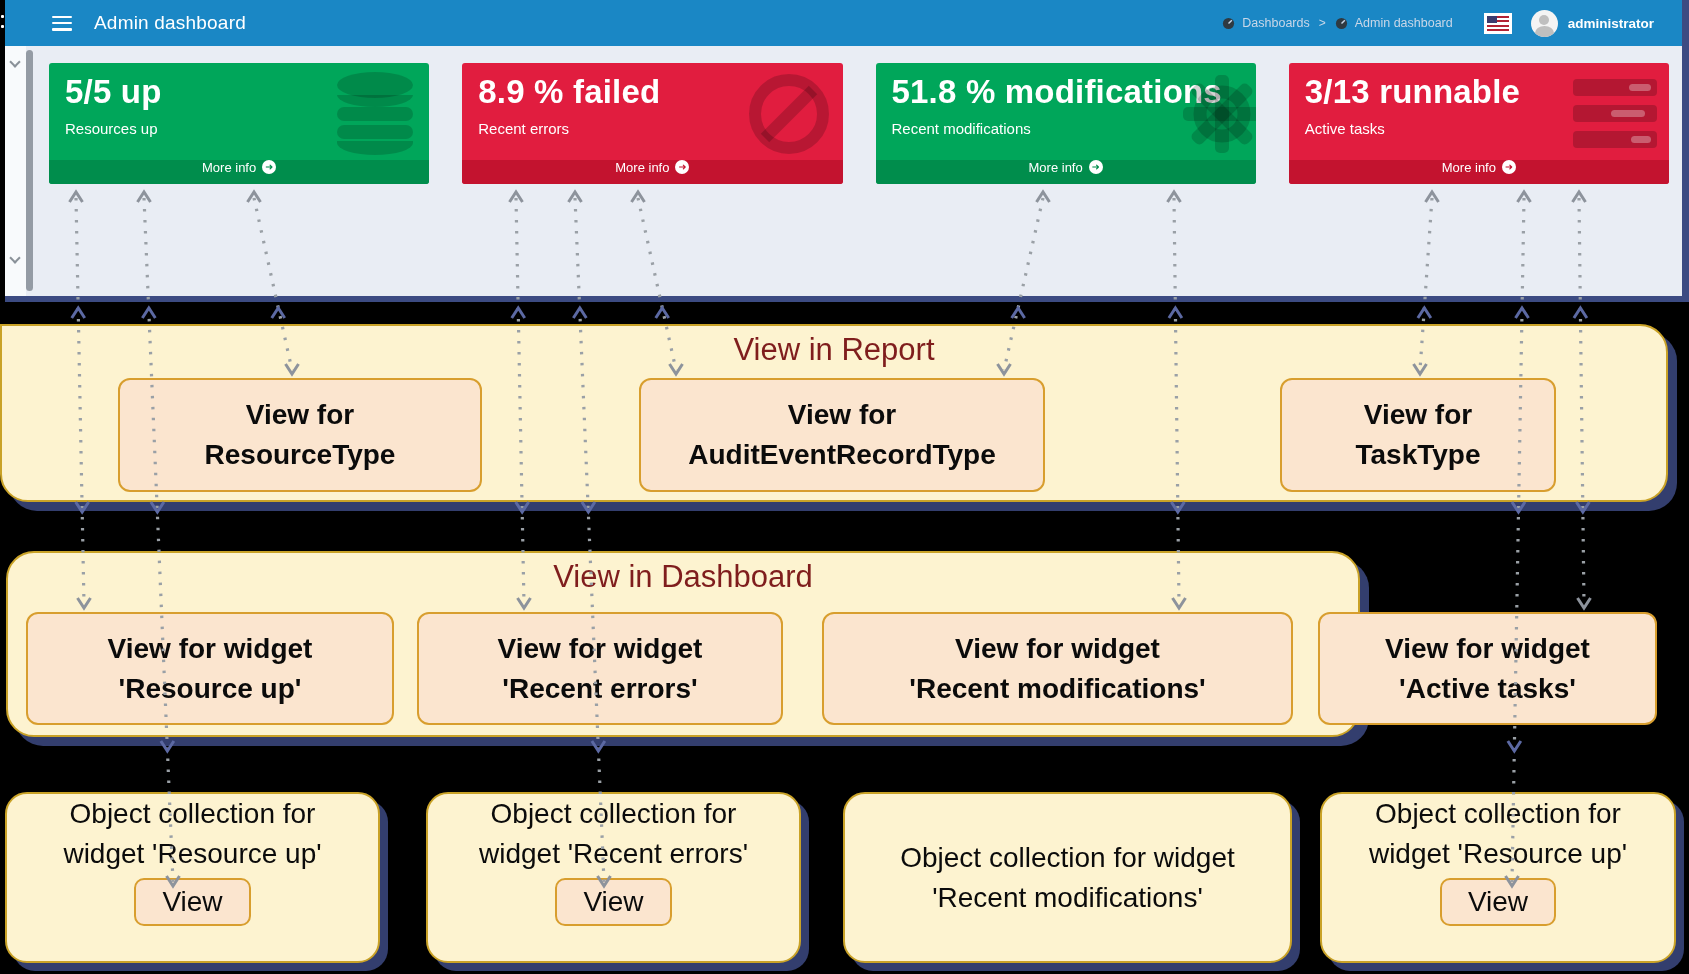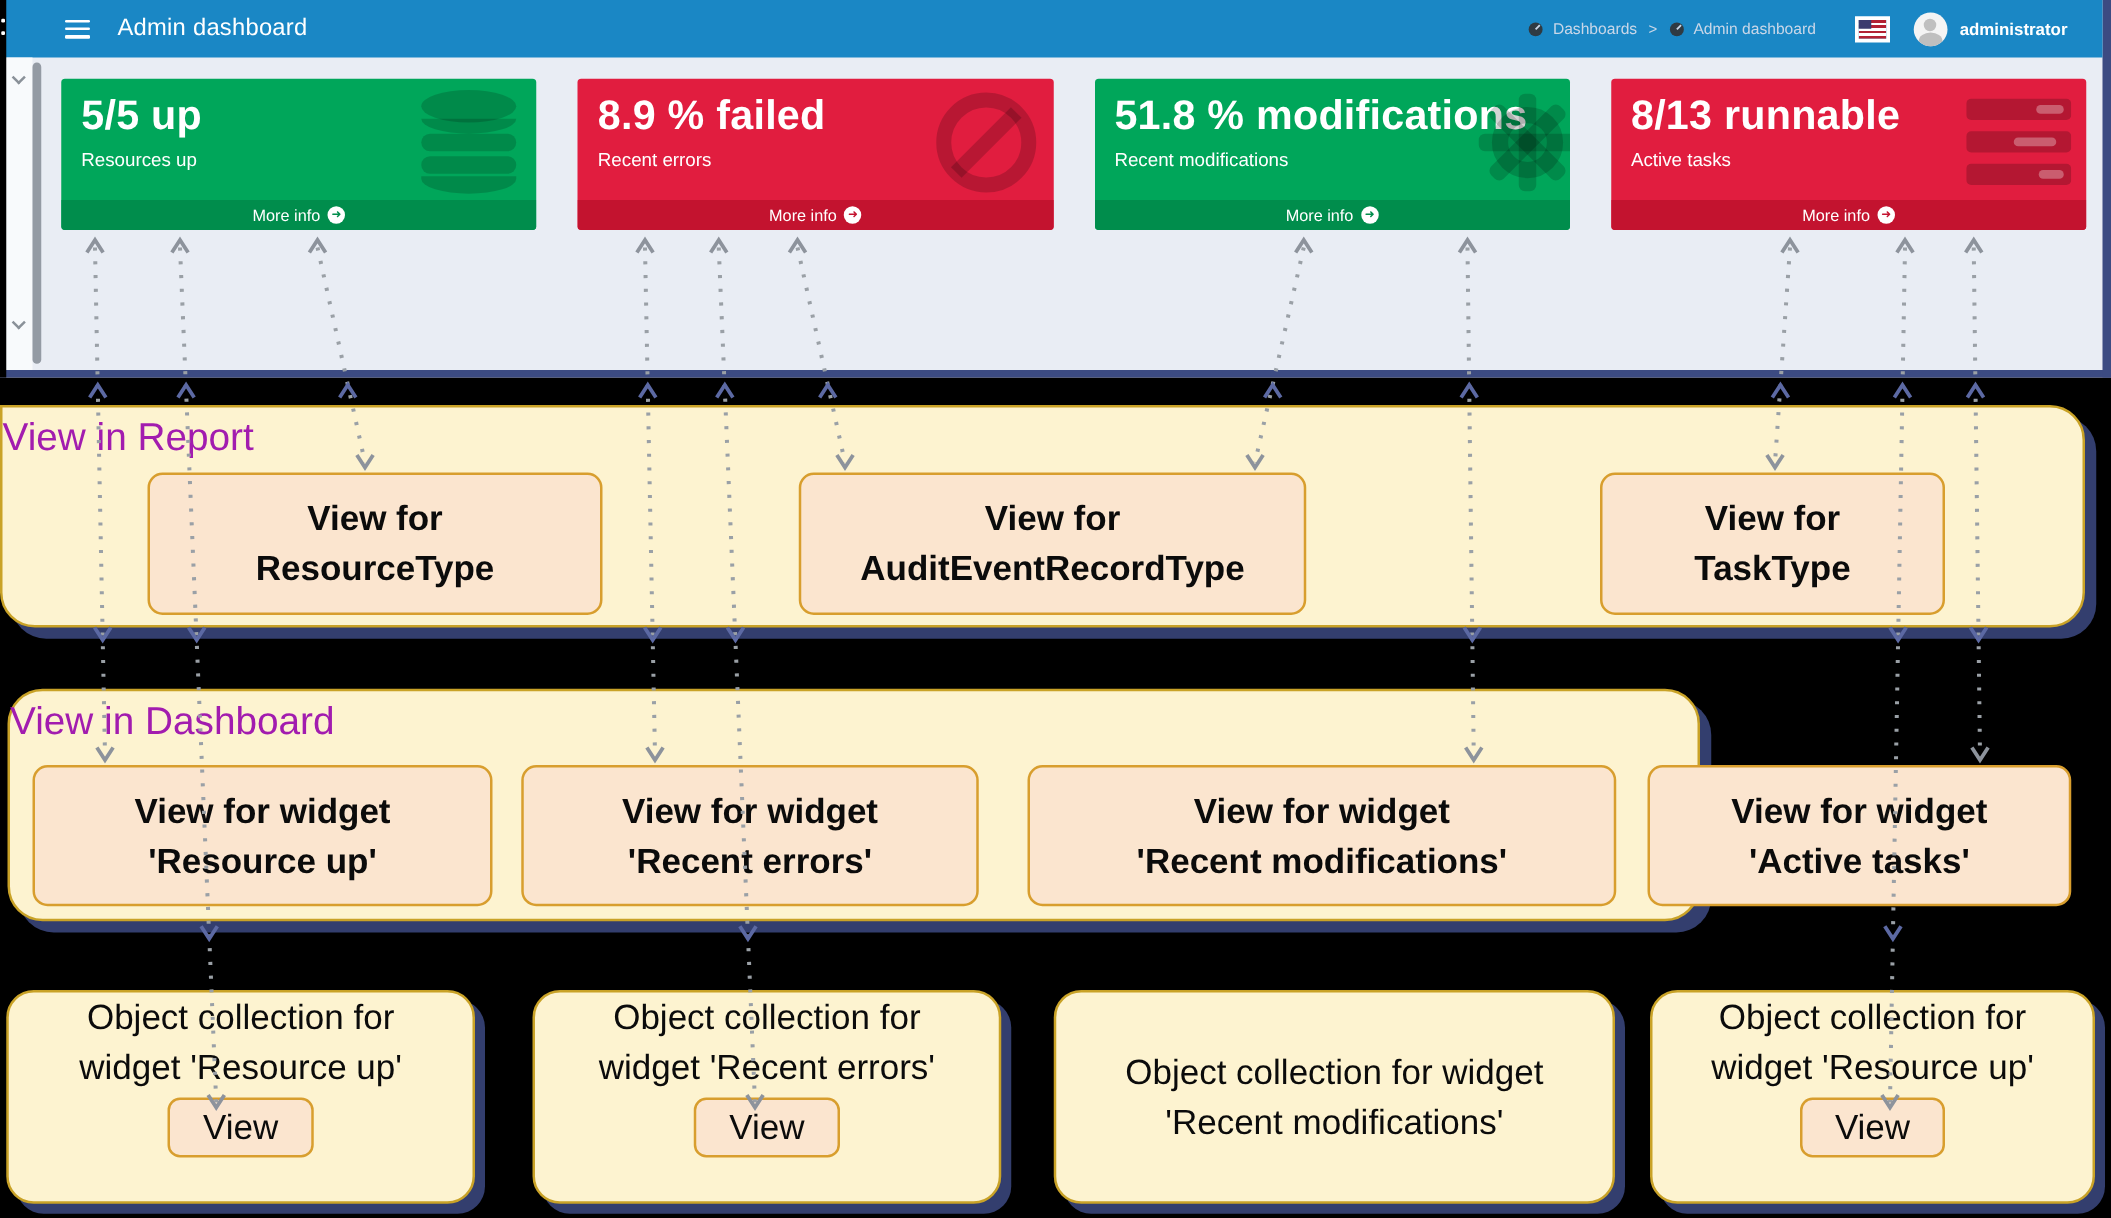--- a/index.html
+++ b/index.html
@@ -37,29 +37,29 @@
   .cards{position:absolute;left:49px;top:63px;width:1620px;height:121px;display:grid;grid-template-columns:repeat(4,1fr);gap:33px;}
   .card{position:relative;border-radius:3px;overflow:hidden;color:#fff;display:flex;flex-direction:column;}
   .card[data-tone="green"]{background:var(--green);}
   .card[data-tone="red"]{background:var(--red);}
   .card-body{position:relative;flex:1;padding:10px 16px 0 16px;}
   .headline{font-size:33px;font-weight:700;letter-spacing:.2px;}
   .subtitle{font-size:15px;margin-top:9px;}
   .card-icon{position:absolute;top:8px;right:12px;width:84px;height:86px;}
   .card[data-tone="green"] .card-footer{background:var(--green_dark);}
   .card[data-tone="red"] .card-footer{background:var(--red_dark);}
-  .card-footer{height:24px;display:flex;align-items:center;justify-content:center;gap:6px;color:#fff;font-size:13px;text-decoration:none;cursor:pointer;}
+  .card-footer{height:24px;display:flex;align-items:flex-start;justify-content:center;gap:6px;color:#fff;font-size:13px;text-decoration:none;cursor:pointer;}
   .mi-circle{width:14px;height:14px;border-radius:50%;background:#fff;display:flex;align-items:center;justify-content:center;font-size:9.5px;line-height:1;}
   .card[data-tone="green"] .mi-circle{color:var(--green_dark);}
   .card[data-tone="red"] .mi-circle{color:var(--red_dark);}
 
   
   .band{position:absolute;background:var(--band_bg);border:2px solid var(--band_border);box-sizing:border-box;
     box-shadow:9px 9px 0 0 var(--shadow_navy);}
-  .band-title{position:absolute;top:6px;left:0;width:100%;text-align:left;font-size:31px;color:#a21caf;}
+  .band-title{position:absolute;top:6px;left:0;width:100%;text-align:center;font-size:31px;color:#7f1d1d;}
   .band-report{left:0;top:324px;width:1668px;height:178px;border-radius:0 28px 28px 28px;}
   .band-dashboard{left:6px;top:551px;width:1354px;height:186px;border-radius:28px;}
   .inner-box{position:absolute;background:var(--box_bg);border:2px solid var(--box_border);border-radius:12px;box-sizing:border-box;
     display:flex;align-items:center;justify-content:center;text-align:center;font-size:28px;line-height:1.42;color:#0b0b0b;white-space:pre-line;font-weight:bold;}
   .band-report .inner-box{top:52px;height:114px;}
   .band-dashboard .inner-box{top:59px;height:113px;}
   .rb1{left:116px;width:364px;} .rb2{left:637px;width:406px;} .rb3{left:1278px;width:276px;}
   .db1{left:18px;width:368px;} .db2{left:409px;width:366px;} .db3{left:814px;width:471px;} .db4{left:1310px;width:339px;}
 
   .coll-box{position:absolute;top:792px;height:171px;background:var(--band_bg);border:2px solid var(--band_border);border-radius:22px;
@@ -175,21 +175,21 @@
         </svg>
       </div>
       <a class="card-footer">
         <span>More info</span>
         <span class="mi-circle">➜</span>
       </a>
     </div>
 
     <div class="card" data-tone="red">
       <div class="card-body">
-        <div class="headline">8/13 runnable</div>
+        <div class="headline">3/13 runnable</div>
         <div class="subtitle">Active tasks</div>
         <svg class="card-icon" viewBox="0 0 84 86">
           <g fill="rgba(0,0,0,0.2)">
             <rect x="0" y="8" width="84" height="17" rx="4"></rect>
             <rect x="0" y="34" width="84" height="17" rx="4"></rect>
             <rect x="0" y="60" width="84" height="17" rx="4"></rect>
           </g>
           <g fill="rgba(255,255,255,0.3)">
             <rect x="56" y="13" width="22" height="7" rx="3.5"></rect>
             <rect x="38" y="39" width="34" height="7" rx="3.5"></rect>

